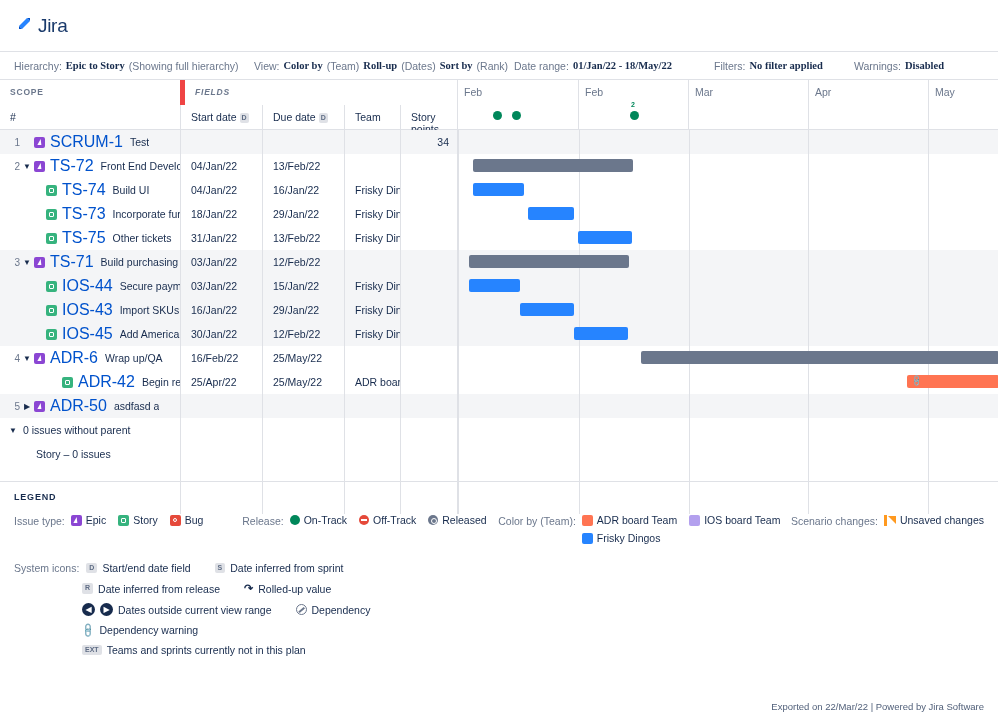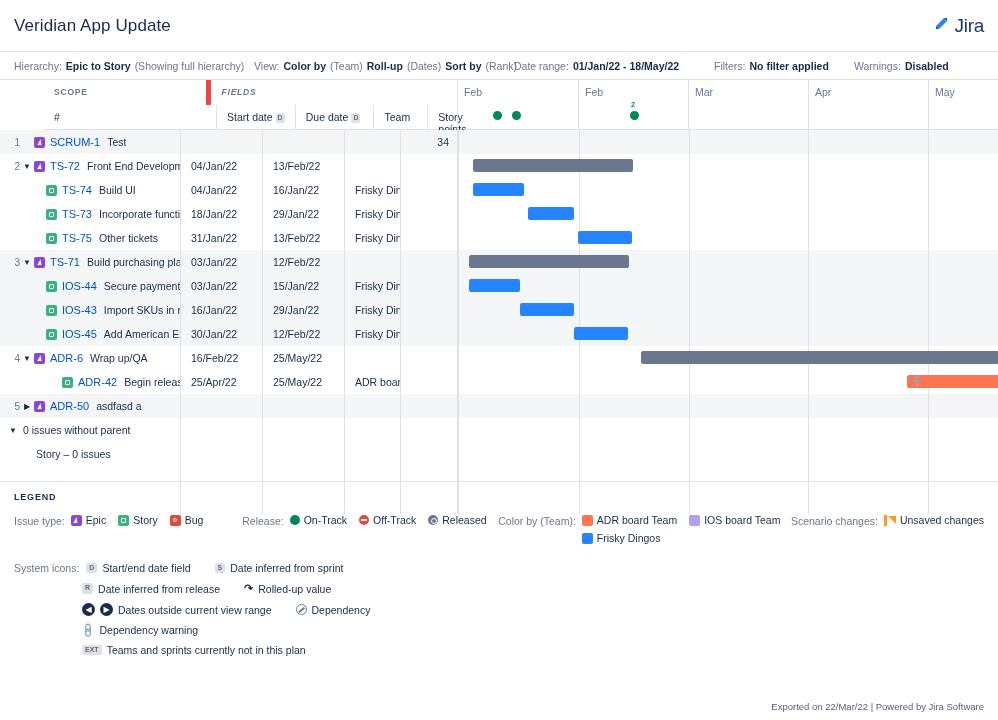--- a/index.html
+++ b/index.html
@@ -34,30 +34,30 @@
   
   .metabar {
     height: 28px;
     display: flex; align-items: center;
     border-bottom: 1px solid #dfe1e6;
     font-size: 10.5px;
     padding: 0 14px;
   }
   .meta-group { display: flex; align-items: center; gap: 4px; white-space: nowrap; }
   .meta-label { color: #6b778c; }
-  .meta-val { color: #172b4d; font-weight: bold; }
+  .meta-val { color: #172b4d; font-weight: bold; font-family: Liberation Serif, serif; }
   .meta-val-light { color: #6b778c; font-weight: normal; }
   .mg-hier { width: 240px; }
   .mg-view { width: 260px; }
   .mg-date { width: 200px; }
   .mg-filter { width: 140px; }
 
   
   .grid-wrap { position: relative; height: 402px; border-bottom: 1px solid #dfe1e6; }
-  .hdr-top, .hdr-sub { display: flex; margin-left: 44px; }
+  .hdr-top, .hdr-sub { display: flex; }
   .hdr-top { height: 25px; }
   .hdr-sub { height: 25px; border-bottom: 1px solid #dfe1e6; }
 
   .c-scope  { width: 180px; }
   .c-start  { width: 82px; }
   .c-due    { width: 82px; }
   .c-team   { width: 56px; }
   .c-points { width: 57px; }
   .c-time   { width: 541px; }
 
@@ -112,21 +112,21 @@
   }
   .itype.epic { background: #8b46d3; }
   .itype.story { background: #36b37e; }
   .glyph-bolt {
     width: 0; height: 0; border-left: 2px solid transparent;
     border-right: 2px solid transparent; border-bottom: 6px solid #fff;
     transform: skewX(-12deg);
   }
   .glyph-sq { width: 5px; height: 5px; border: 1.5px solid #fff; border-radius: 1px; }
   .glyph-dot { width: 4px; height: 4px; border: 1.5px solid #fff; border-radius: 50%; }
-  .ikey { color: #0052cc; margin-right: 7px; font-size: 11px; }
+  .ikey { color: #0052cc; margin-right: 7px; font-size: 16px; }
   .isummary { color: #172b4d; font-size: 10.5px; overflow: hidden; text-overflow: clip; }
 
   
   .lane { width: 541px; position: relative; }
   .lane-grid { position: absolute; inset: 0; display: flex; }
   .lane-col { border-left: 1px solid #dfe1e6; }
   .bar {
     position: absolute; height: 13px; top: 5px;
     border-radius: 2px; display: flex; align-items: center;
   }
@@ -202,21 +202,20 @@
   .footer {
     position: absolute; right: 14px; bottom: 8px;
     font-size: 9.5px; color: #505f79;
   }
   .indent-label { color: #172b4d; font-size: 10.5px; display:flex; align-items:center; gap:5px;}
 </style>
 </head>
 <body>
 
 <div class="titlebar">
-  <div class="plan-title">Veridian App Update</div>
   <div class="jira-logo">
     <span>
       <svg width="20" height="20" viewBox="0 0 20 20">
         <path d="M5 11 L13 3 L16 6 L8 14 Z" fill="#2684ff"></path>
         <path d="M13 3 L16 3 L16 6 Z" fill="#0052cc"></path>
         <path d="M5 11 L5 14 L8 14 Z" fill="#0052cc"></path>
       </svg>
     </span>
     <span class="jira-word">Jira</span>
   </div>

